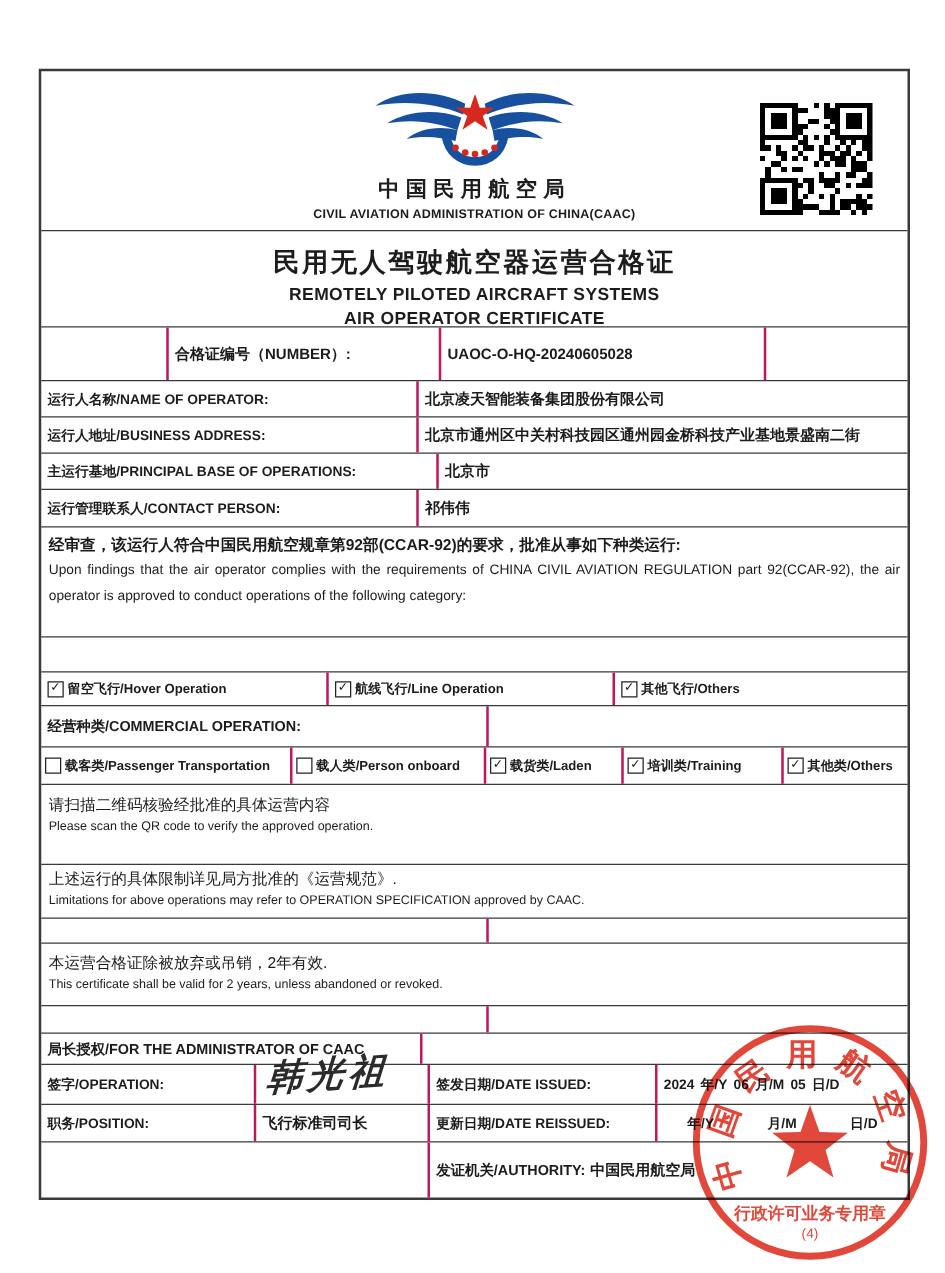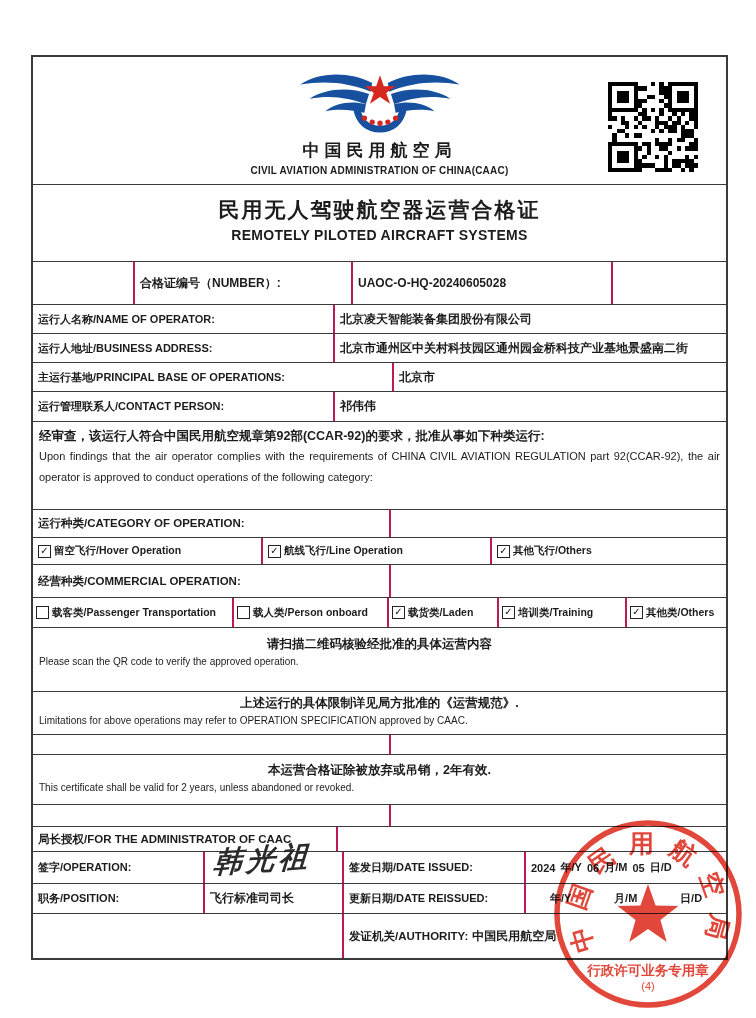--- a/index.html
+++ b/index.html
@@ -27,21 +27,21 @@
        letter-spacing:2px;padding-top:11px;}
   .tEn{font-size:14px;font-weight:bold;margin-top:3px;letter-spacing:0.3px;}
   
   .cb{display:inline-block;flex:none;width:11px;height:11px;border:1.5px solid #222;
       font-size:10px;line-height:10px;text-align:center;font-weight:bold;margin-right:3px;
       background:#fff;color:#111;}
   .cbLbl{font-size:10.5px;font-weight:bold;}
   .para{display:block;padding:4px 6px;}
   .pCn{font-size:12.5px;font-weight:600;line-height:1.6;}
   .pEn{font-size:11px;line-height:1.95;text-align:justify;}
-  .nCn{font-size:12.5px;font-weight:700;padding-top:4px;text-align:center;}
+  .nCn{font-size:12.5px;font-weight:400;padding-top:4px;}
   .nEn{font-size:10px;padding-top:3px;}
   .sigName{position:absolute;left:8px;top:-12px;font-size:29px;font-weight:600;font-style:italic;
            transform:rotate(-4deg) skewX(-8deg);color:#2b2b2b;letter-spacing:4px;white-space:nowrap;
            font-family:"Liberation Serif","DejaVu Serif",serif;}
   .dateCell{font-size:11px;font-weight:bold;display:flex;gap:5px;align-items:center;justify-content:flex-start;}
   .seal{position:absolute;left:548px;top:814px;width:200px;height:200px;opacity:0.87;
         pointer-events:none;mix-blend-mode:multiply;}
 </style>
 </head>
 <body>
@@ -298,53 +298,53 @@
         <rect x="13" y="20" width="1" height="1" fill="#000"></rect>
         <rect x="14" y="20" width="1" height="1" fill="#000"></rect>
         <rect x="17" y="20" width="1" height="1" fill="#000"></rect>
         <rect x="19" y="20" width="1" height="1" fill="#000"></rect>
       </svg>
   </div>
 
   <div class="row titleRow">
     <div class="tCn">民用无人驾驶航空器运营合格证</div>
     <div class="tEn">REMOTELY PILOTED AIRCRAFT SYSTEMS</div>
+    <div class="tEn">AIR OPERATOR CERTIFICATE</div>
   </div>
 
   <div class="row" style="height:43px">
     <div class="cell" style="width:102px"></div>
     <div class="cell lbl" style="width:218px;font-size:12px">合格证编号（NUMBER）:</div>
     <div class="cell val" style="width:260px">UAOC-O-HQ-20240605028</div>
     <div class="cell" style="flex:1"></div>
   </div>
 
   <div class="row" style="height:29px">
     <div class="cell lbl" style="width:302px">运行人名称/NAME OF OPERATOR:</div>
     <div class="cell val" style="flex:1">北京凌天智能装备集团股份有限公司</div>
   </div>
   <div class="row" style="height:29px">
     <div class="cell lbl" style="width:302px">运行人地址/BUSINESS ADDRESS:</div>
     <div class="cell val" style="flex:1">北京市通州区中关村科技园区通州园金桥科技产业基地景盛南二街</div>
   </div>
   <div class="row" style="height:29px">
-    <div class="cell lbl" style="width:361px">主运行基地/PRINCIPAL BASE OF OPERATIONS:</div>
+    <div class="cell lbl" style="width:318px">主运行基地/PRINCIPAL BASE OF OPERATIONS:</div>
     <div class="cell val" style="flex:1">北京市</div>
   </div>
   <div class="row" style="height:30px">
     <div class="cell lbl" style="width:302px">运行管理联系人/CONTACT PERSON:</div>
     <div class="cell val" style="flex:1">祁伟伟</div>
   </div>
 
   <div class="row para" style="height:88px">
     <div class="pCn">经审查，该运行人符合中国民用航空规章第92部(CCAR-92)的要求，批准从事如下种类运行:</div>
     <div class="pEn">Upon findings that the air operator complies with the requirements of CHINA CIVIL AVIATION REGULATION part 92(CCAR-92), the air operator is approved to conduct operations of the following category:</div>
   </div>
 
   <div class="row" style="height:28px">
-    <div class="cell lbl" style="width:358px;font-size:11.5px">运行种类/CATEGORY OF OPERATION:</div>
     <div class="cell" style="flex:1"></div>
   </div>
   <div class="row" style="height:27px">
     <div class="cell" style="width:230px">
       <span class="cb">✓</span>
       <span class="cbLbl">留空飞行/Hover Operation</span>
     </div>
     <div class="cell" style="width:229px">
       <span class="cb">✓</span>
       <span class="cbLbl">航线飞行/Line Operation</span>

